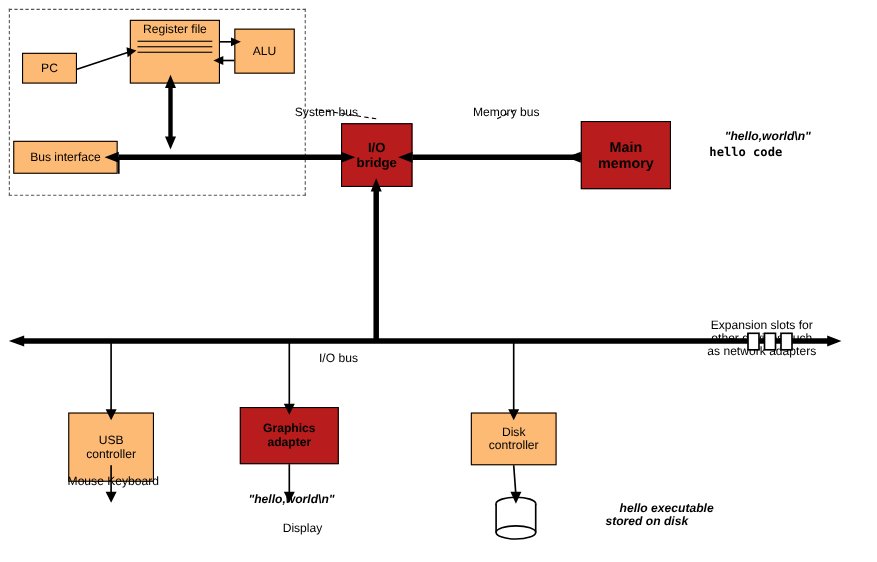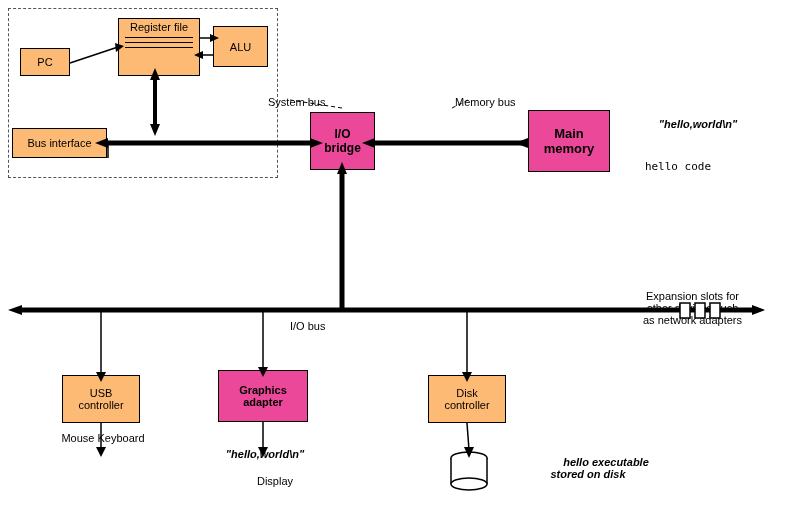--- a/index.html
+++ b/index.html
@@ -22,21 +22,21 @@
       position: absolute;
       border: 1.5px solid #000;
       background: #fdba74;
       display: flex;
       align-items: center;
       justify-content: center;
       text-align: center;
       font-size: 11px;
     }
     .box-light-gray {
-      background: #ec4899;
+      background: #b91c1c;
     }
     
     .cpu-boundary {
       position: absolute;
       border: 1px dashed #555;
       background: transparent;
     }
     
     .svg-overlay {
       position: absolute;
@@ -90,21 +90,21 @@
   </div>
 
   <div class="box box-light-gray" style="left:310px; top:112px; width:65px; height:58px;">
     <span style="font-weight:bold; font-size:12px;">I/O<br>bridge</span>
   </div>
 
   <div class="box box-light-gray" style="left:528px; top:110px; width:82px; height:62px;">
     <span style="font-weight:bold; font-size:13px;">Main<br>memory</span>
   </div>
 
-  <div class="box" style="left:62px; top:375px; width:78px; height:48px;">
+  <div class="box" style="left:62px; top:375px; width:78px; height:63px;">
     <span>USB<br>controller</span>
   </div>
 
   <div class="box box-light-gray" style="left:218px; top:370px; width:90px; height:52px;">
     <span style="font-weight:bold;">Graphics<br>adapter</span>
   </div>
 
   <div class="box" style="left:428px; top:375px; width:78px; height:48px;">
     <span>Disk<br>controller</span>
   </div>
@@ -116,33 +116,33 @@
       <line x1="3" y1="8" x2="3" y2="34" stroke="black" stroke-width="1.5"></line>
       <line x1="39" y1="8" x2="39" y2="34" stroke="black" stroke-width="1.5"></line>
       <ellipse cx="21" cy="34" rx="18" ry="6" fill="white" stroke="black" stroke-width="1.5"></ellipse>
     </svg>
   </div>
 
   <div class="label" style="left:268px; top:96px;">
     <span>System bus</span>
   </div>
 
-  <div class="label" style="left:430px; top:96px;margin-left:25px;">
+  <div class="label" style="left:430px; top:96px;">
     <span>Memory bus</span>
   </div>
 
   <div class="label" style="left:290px; top:320px;">
     <span>I/O bus</span>
   </div>
 
   <div class="label label-italic" style="left:618px; top:118px; width:160px;">
     <span>"hello,world\n"</span>
   </div>
 
-  <div class="label" style="left:618px; top:160px; width:120px;">
+  <div class="label" style="left:618px; top:132px; width:120px;font-weight:bold;">
     <span class="label-mono">hello code</span>
   </div>
 
   <div class="label" style="left:48px; top:432px; text-align:center; width:110px;">
     <span>Mouse Keyboard</span>
   </div>
 
   <div class="label" style="left:235px; top:432px; width:80px;margin-top:43px;">
     <span>Display</span>
   </div>

